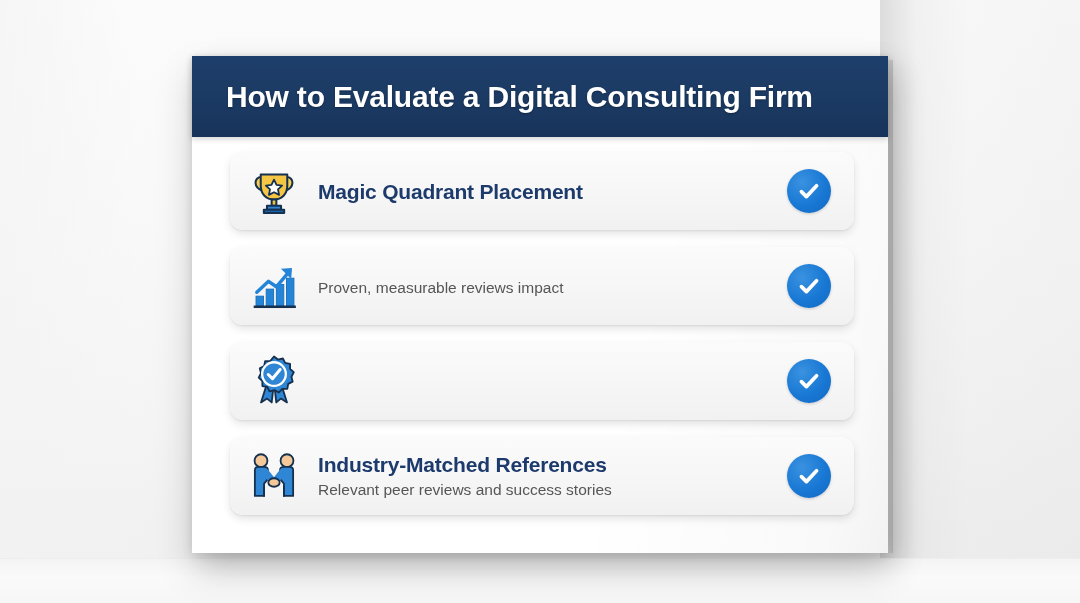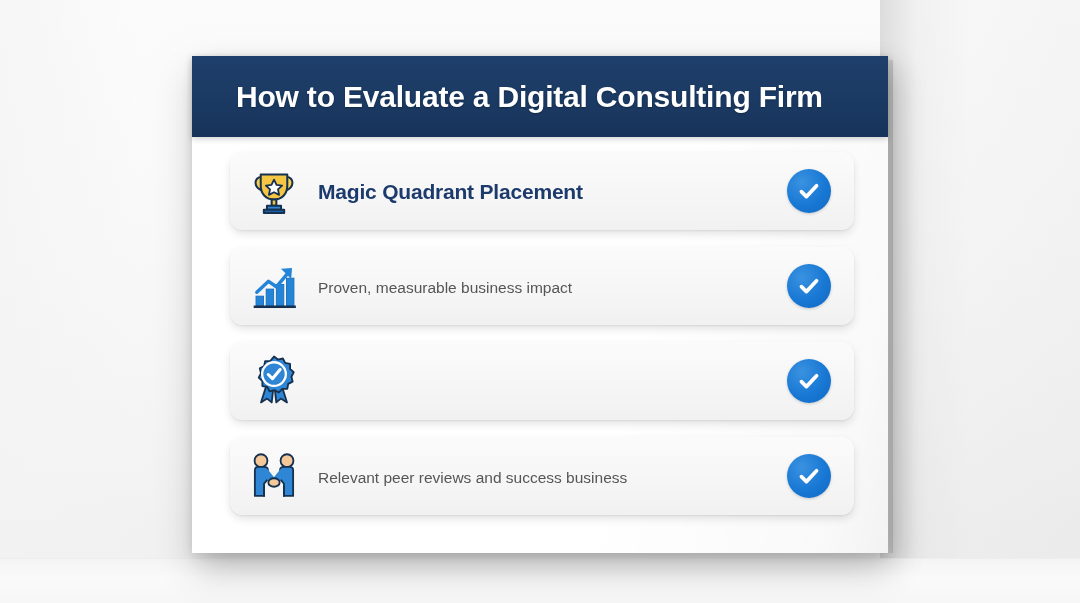--- a/index.html
+++ b/index.html
@@ -93,21 +93,21 @@
   
   #header {
     position: absolute;
     left: 0; top: 0;
     width: 696px;
     height: 81px;
     background: linear-gradient(to bottom, #1e3f6b 0%, #1b3a63 55%, #17335a 100%);
     display: flex;
     align-items: center;
     box-sizing: border-box;
-    padding-left: 44px;
+    padding-left: 34px;
     box-shadow: 0 2px 6px rgba(0,0,0,0.18);
   }
   #header-title {
     color: #ffffff;
     font-size: 30px;
     font-weight: bold;
     letter-spacing: -0.2px;
     white-space: nowrap;
     text-shadow: 0 1px 2px rgba(0,0,0,0.30);
   }
@@ -252,21 +252,21 @@
               <rect x="48" y="22" width="9.5" height="35"></rect>
             </g>
 
             <rect x="6" y="57" width="54" height="3.2" fill="#16314f"></rect>
 
             <path d="M10 40 L25 26 L35 33 L52 13" fill="none" stroke="#2384d8" stroke-width="4.4" stroke-linecap="round" stroke-linejoin="round"></path>
             <path d="M41 10 L55 9 L54 23 Z" fill="#2384d8"></path>
           </svg>
         </div>
         <div class="row-text">
-          <div class="row-sub">Proven, measurable business impact</div>
+          <div class="row-sub">Proven, measurable reviews impact</div>
         </div>
         <div class="row-check">
           <div class="check-circle">
             <svg width="26" height="26" viewBox="0 0 24 24">
               <path d="M5 12.6 L9.6 17.2 L19 7.2" fill="none" stroke="#ffffff" stroke-width="3.4" stroke-linecap="round" stroke-linejoin="round"></path>
             </svg>
           </div>
         </div>
       </div>
 
@@ -320,21 +320,22 @@
               <path d="M45 27 L37 37 L32 41" fill="none" stroke-width="9" stroke="#2f86d4"></path>
 
               <ellipse cx="34" cy="40.5" rx="7.4" ry="5.6" fill="#f5c89a"></ellipse>
 
               <path d="M21 46 V58" fill="none"></path>
               <path d="M47 46 V58" fill="none"></path>
             </g>
           </svg>
         </div>
         <div class="row-text">
-          <div class="row-sub">Relevant peer reviews and success business</div>
+          <div class="row-title">Industry-Matched References</div>
+          <div class="row-sub">Relevant peer reviews and success stories</div>
         </div>
         <div class="row-check">
           <div class="check-circle">
             <svg width="26" height="26" viewBox="0 0 24 24">
               <path d="M5 12.6 L9.6 17.2 L19 7.2" fill="none" stroke="#ffffff" stroke-width="3.4" stroke-linecap="round" stroke-linejoin="round"></path>
             </svg>
           </div>
         </div>
       </div>
 

